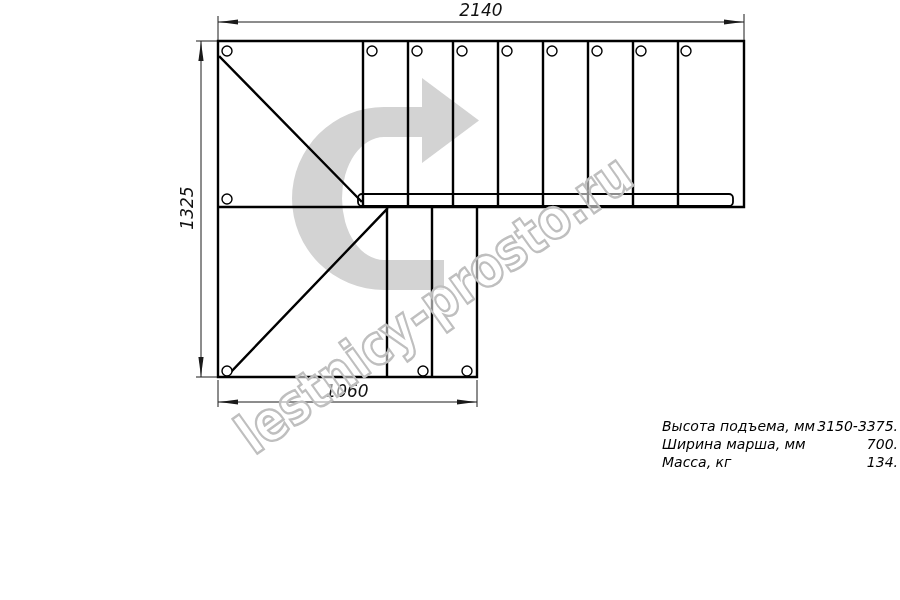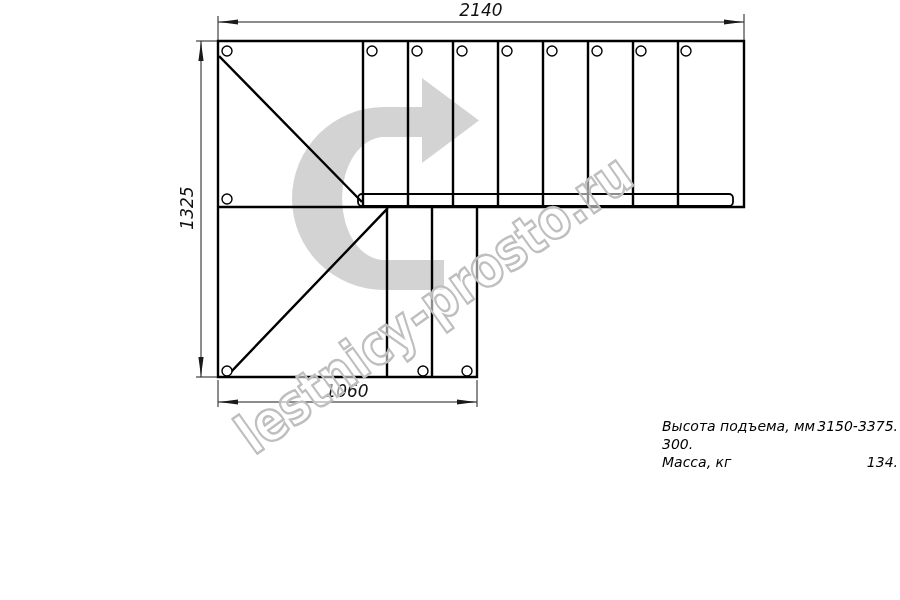--- a/index.html
+++ b/index.html
@@ -107,21 +107,22 @@
 
     <text class="watermark-text" transform="translate(254,456) rotate(-35.5)" textLength="470" lengthAdjust="spacingAndGlyphs" stroke="#bfbfbf">lestnicy-prosto.ru</text>
   </svg>
 
   <div class="specs">
     <div class="spec-row">
       <span class="spec-label">Высота подъема, мм</span>
       <span class="spec-value">3150-3375.</span>
     </div>
     <div class="spec-row">
-      <span class="spec-value">300.</span>
+      <span class="spec-label">Ширина марша, мм</span>
+      <span class="spec-value">700.</span>
     </div>
     <div class="spec-row">
       <span class="spec-label">Масса, кг</span>
       <span class="spec-value">134.</span>
     </div>
   </div>
 
 </div>
 
 </body></html>

